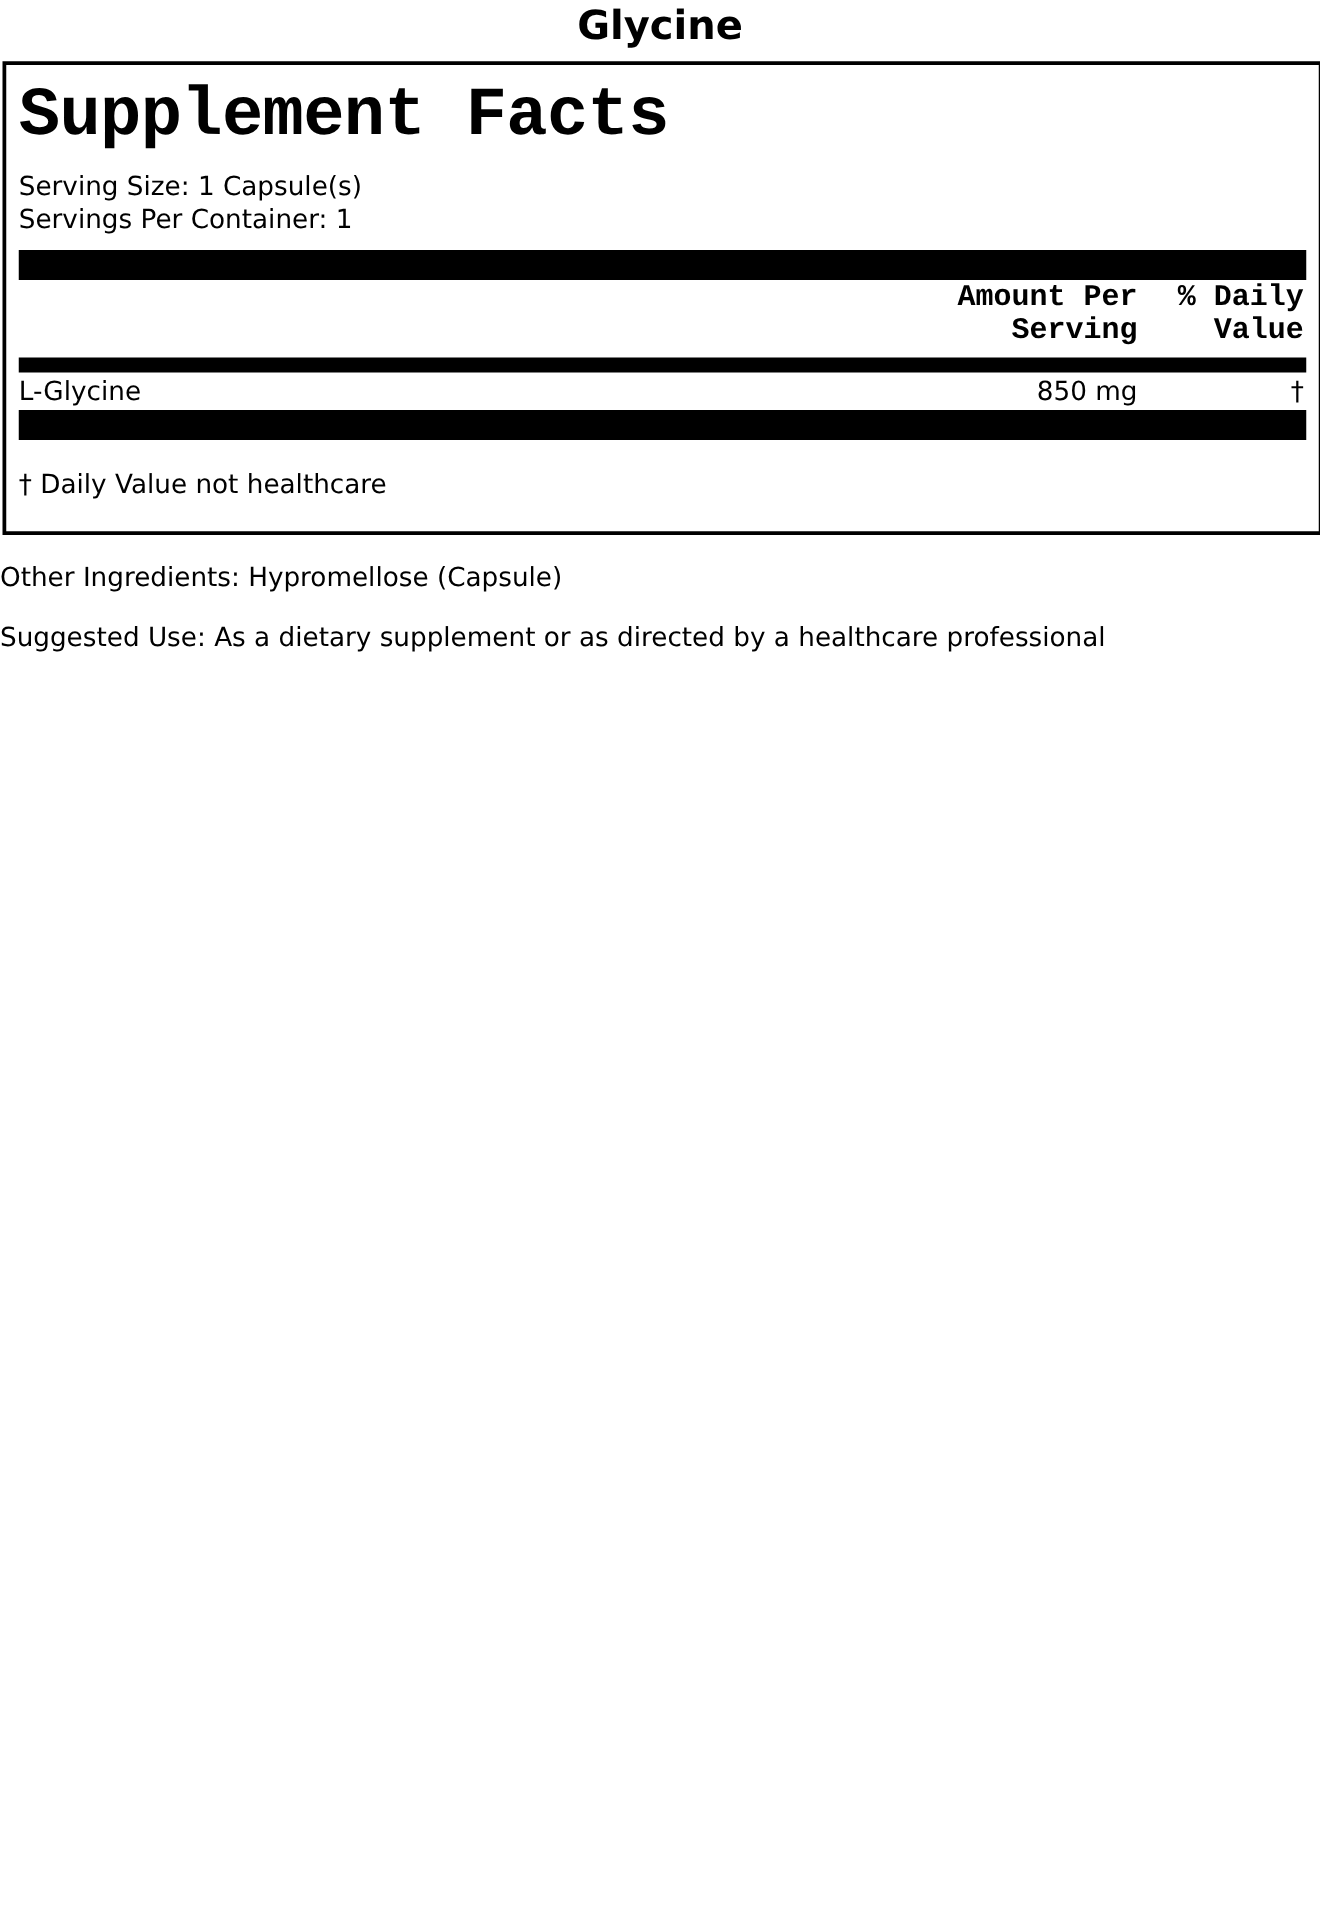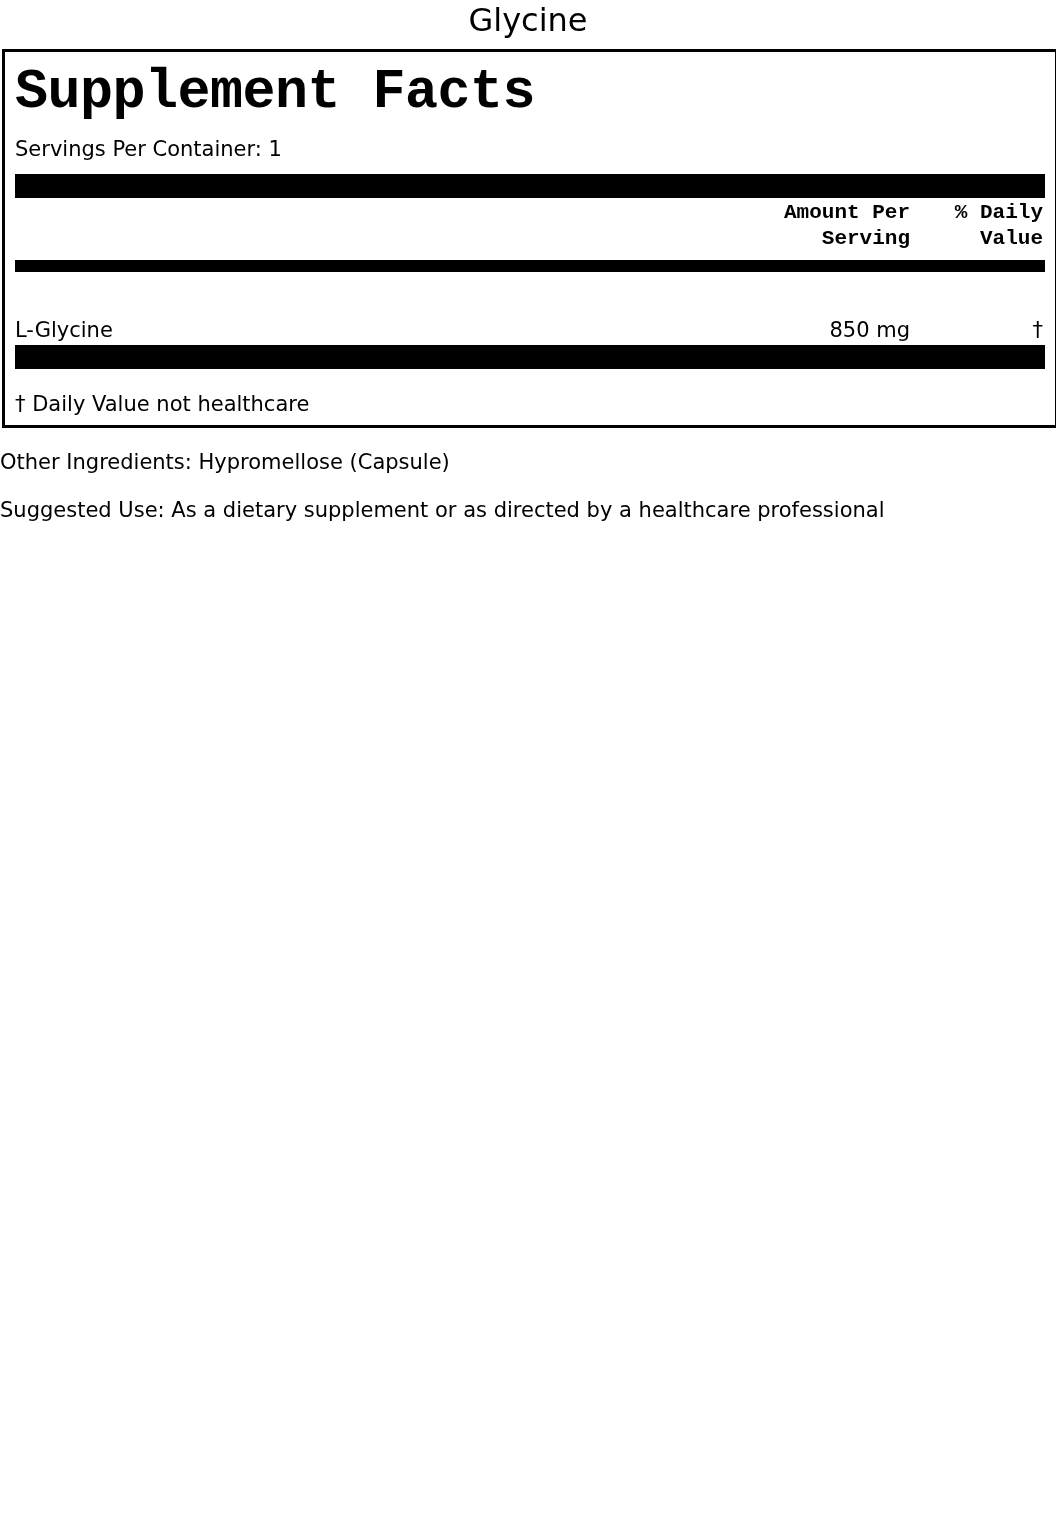--- a/index.html
+++ b/index.html
@@ -11,21 +11,21 @@
       overflow: hidden;
       color: #000;
       font-family: "DejaVu Sans", sans-serif;
     }
     .page-title {
       text-align: center;
       font-size: 32px;
       line-height: 40px;
       height: 49px;
       margin: 0;
-      font-weight: normal;
+      font-weight: bold;
       font-family: "DejaVu Sans", sans-serif;
     }
     .facts-box {
       position: absolute;
       left: 2px;
       top: 49px;
       width: 1050px;
       height: 373px;
       border: 3px solid #000000;
       padding: 0;
@@ -60,39 +60,38 @@
     }
     .bar-thick2 {
       background: #000;
       height: 24px;
     }
     .header-row {
       display: flex;
       justify-content: flex-end;
       font-family: "Liberation Mono", "DejaVu Sans Mono", monospace;
       font-weight: bold;
-      font-size: 21px;
+      font-size: 24px;
       line-height: 26px;
       padding-top: 2px;
       padding-bottom: 8px;
     }
     .col-amount {
       width: 200px;
       text-align: right;
     }
     .col-dv {
       width: 133px;
       text-align: right;
       padding-right: 2px;
     }
     .nutrient-row {
       display: flex;
       font-size: 21px;
       line-height: 30px;
-      margin-top: 43px;
     }
     .nutrient-name {
       flex: 1;
     }
     .nutrient-amount {
       width: 200px;
       text-align: right;
     }
     .nutrient-dv {
       width: 133px;
@@ -117,20 +116,21 @@
     }
   </style>
 </head>
 <body>
 
 <h1 class="page-title">Glycine</h1>
 
 <div class="facts-box">
   <div class="facts-inner">
     <div class="facts-title">Supplement Facts</div>
+    <div class="serving-line">Serving Size: 1 Capsule(s)</div>
     <div class="serving-line">Servings Per Container: 1</div>
 
     <div class="bar-thick"></div>
 
     <div class="header-row">
       <div class="col-amount">
         <div>Amount Per</div>
         <div>Serving</div>
       </div>
       <div class="col-dv">

